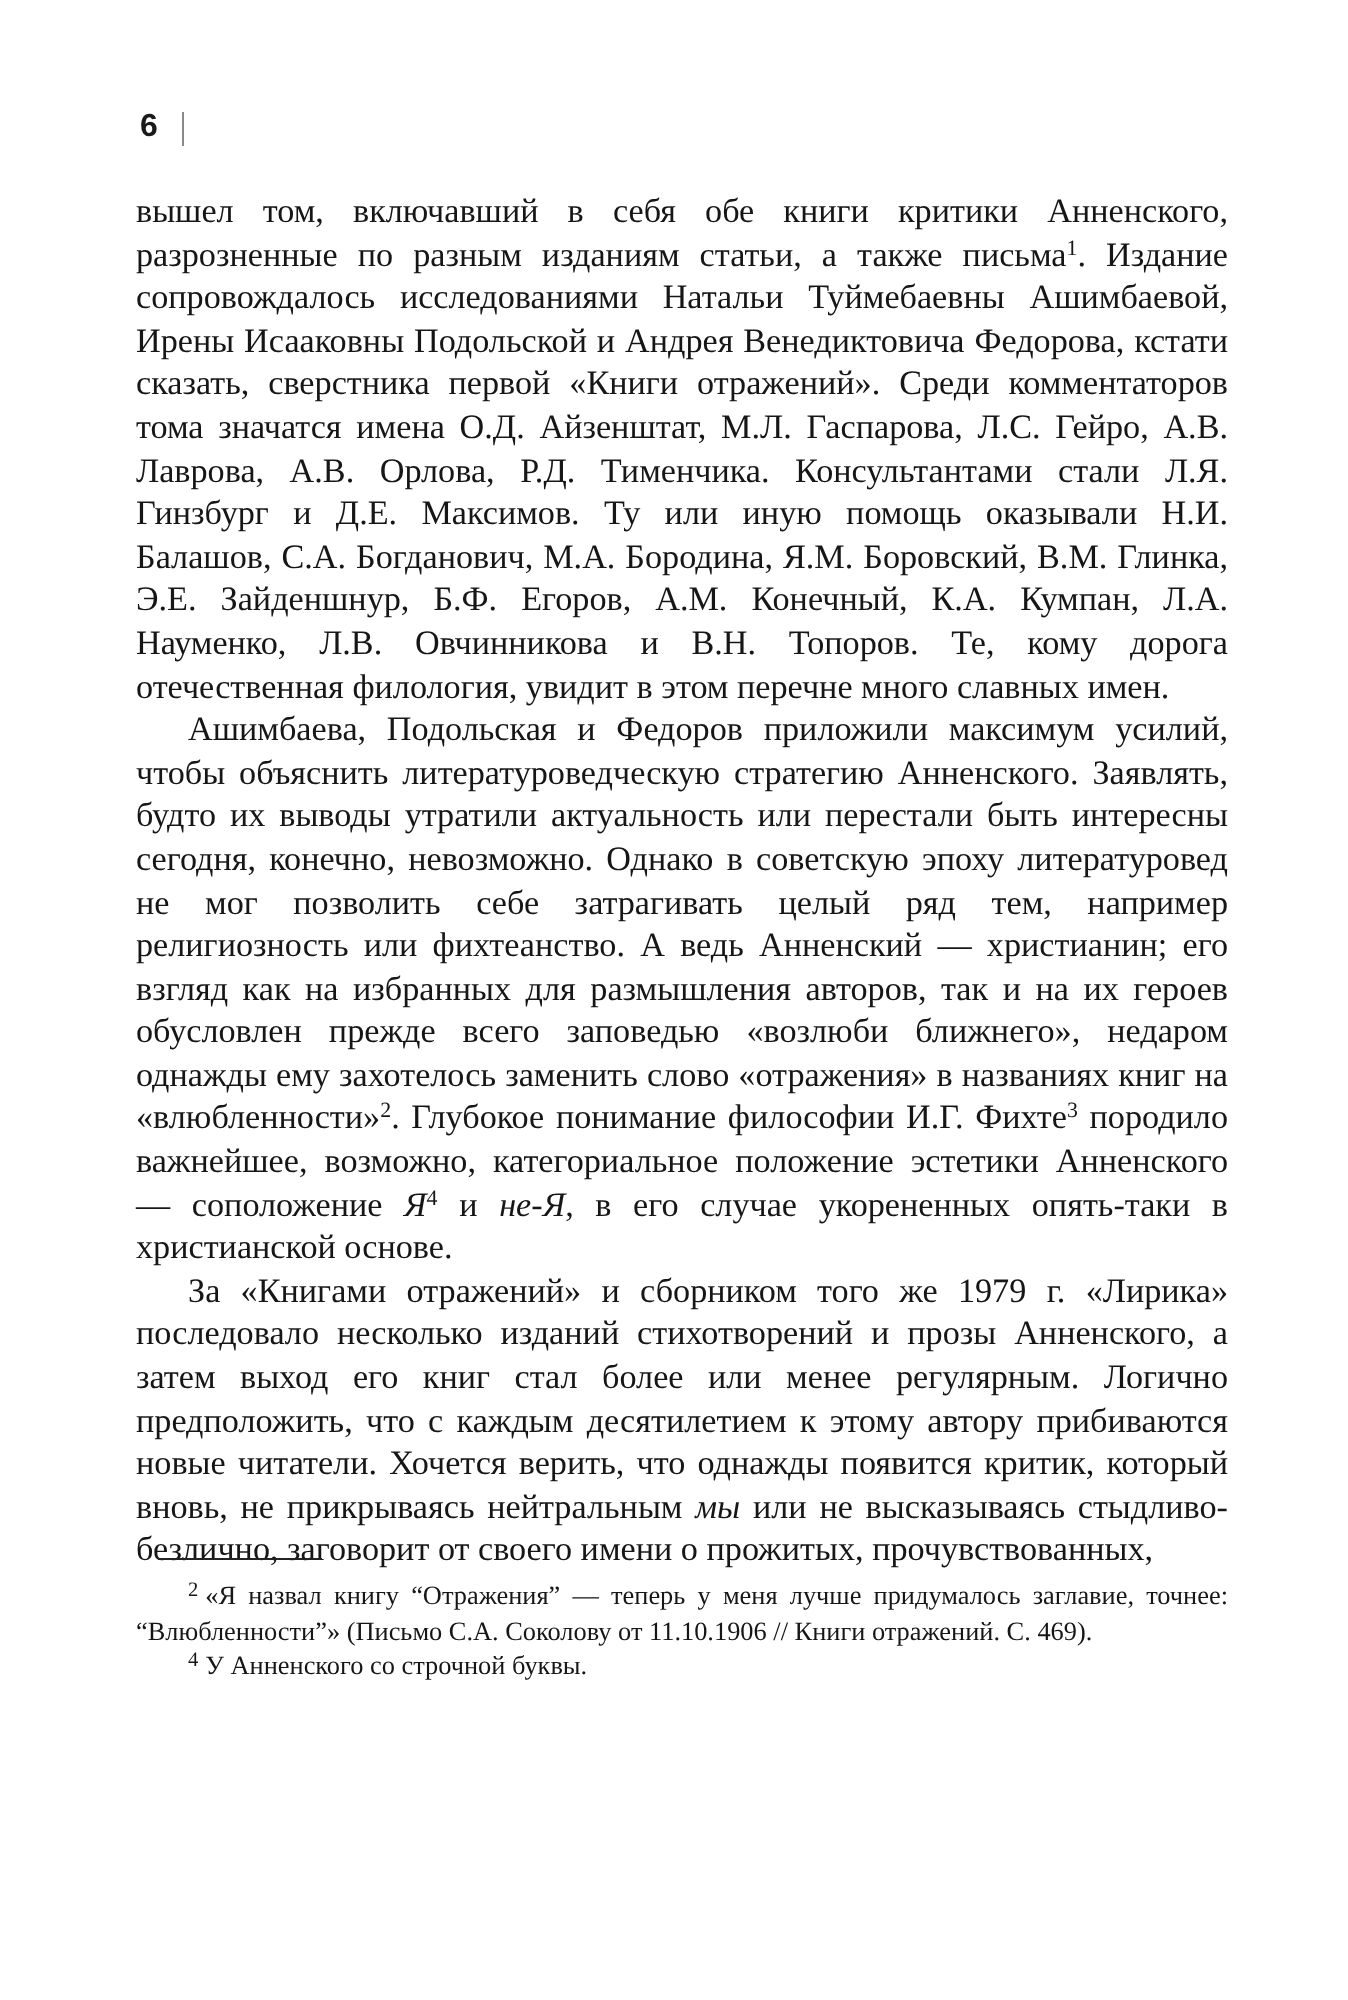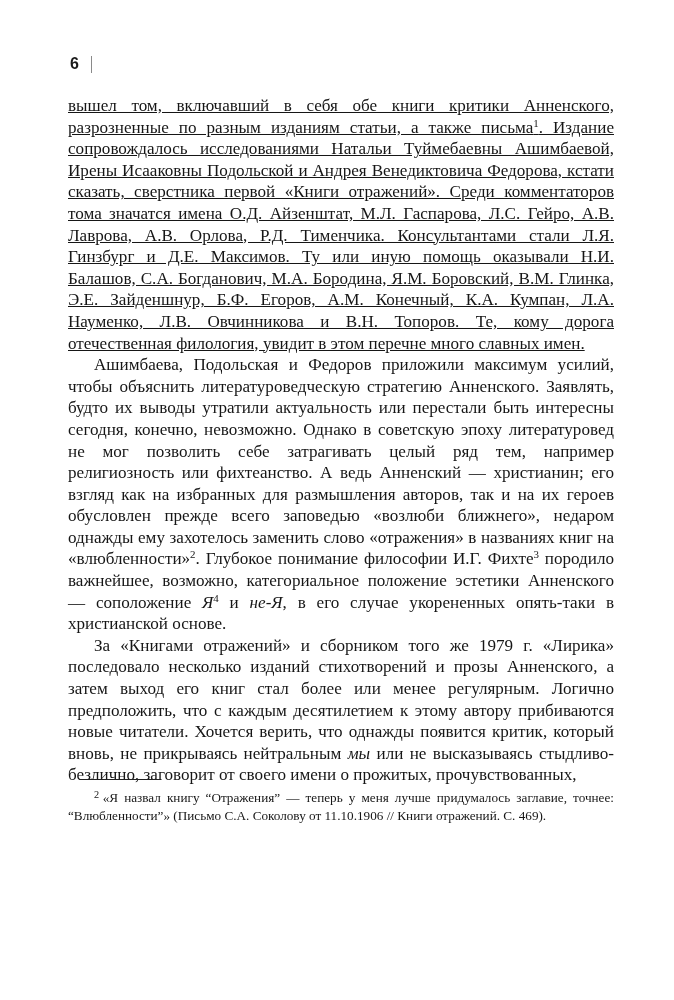--- a/index.html
+++ b/index.html
@@ -61,21 +61,21 @@
     font-size: 17.1px;
     line-height: 21.6px;
     color: #161616;
     text-align: justify;
     text-justify: inter-word;
     margin: 0;
     text-indent: 26px;
     hyphens: manual;
     -webkit-hyphens: manual;
   }
-  .para.first { text-indent: 0; text-decoration: underline; }
+  .para.first { text-indent: 0; }
   .para i, .para em {
     font-style: italic;
   }
   sup {
     font-size: 0.64em;
     line-height: 0;
     vertical-align: 0.52em;
   }
 
   
@@ -121,15 +121,16 @@
 
   <div class="body-block">
     <p class="para first">вышел том, включавший в себя обе книги критики Анненского, разрозненные по разным изданиям статьи, а также письма<sup>1</sup>. Издание сопровождалось исследованиями Натальи Туймебаевны Ашимбаевой, Ирены Исааковны Подольской и Андрея Венедиктовича Федорова, кстати сказать, сверстника первой «Книги отражений». Среди комментаторов тома значатся имена О.Д. Айзенштат, М.Л. Гаспарова, Л.С. Гейро, А.В. Лаврова, А.В. Орлова, Р.Д. Тименчика. Консультантами стали Л.Я. Гинзбург и Д.Е. Максимов. Ту или иную помощь оказывали Н.И. Балашов, С.А. Богданович, М.А. Бородина, Я.М. Боровский, В.М. Глинка, Э.Е. Зайденшнур, Б.Ф. Егоров, А.М. Конечный, К.А. Кумпан, Л.А. Науменко, Л.В. Овчинникова и В.Н. Топоров. Те, кому дорога отечественная филология, увидит в этом перечне много славных имен.</p>
     <p class="para">Ашимбаева, Подольская и Федоров приложили максимум усилий, чтобы объяснить литературоведческую стратегию Анненского. Заявлять, будто их выводы утратили актуальность или перестали быть интересны сегодня, конечно, невозможно. Однако в советскую эпоху литературовед не мог позволить себе затрагивать целый ряд тем, например религиозность или фихтеанство. А ведь Анненский — христианин; его взгляд как на избранных для размышления авторов, так и на их героев обусловлен прежде всего заповедью «возлюби ближнего», недаром однажды ему захотелось заменить слово «отражения» в названиях книг на «влюбленности»<sup>2</sup>. Глубокое понимание философии И.Г. Фихте<sup>3</sup> породило важнейшее, возможно, категориальное положение эстетики Анненского — соположение <i>Я</i><sup>4</sup> и <i>не-Я</i>, в его случае укорененных опять-таки в христианской основе.</p>
     <p class="para">За «Книгами отражений» и сборником того же 1979 г. «Лирика» последовало несколько изданий стихотворений и прозы Анненского, а затем выход его книг стал более или менее регулярным. Логично предположить, что с каждым десятилетием к этому автору прибиваются новые читатели. Хочется верить, что однажды появится критик, который вновь, не прикрываясь нейтральным <i>мы</i> или не высказываясь стыдливо-безлично, заговорит от своего имени о прожитых, прочувствованных,</p>
   </div>
 
   <div class="footnotes">
     <div class="fn-rule"></div>
     <p class="fn"><span class="fn-num">2</span>«Я назвал книгу “Отражения” — теперь у меня лучше придумалось заглавие, точнее: “Влюбленности”» (Письмо С.А. Соколову от 11.10.1906 // Книги отражений. С. 469).</p>
+    <p class="fn"><span class="fn-num">4</span>У Анненского со строчной буквы.</p>
   </div>
 
 </div>
 
 </body></html>

